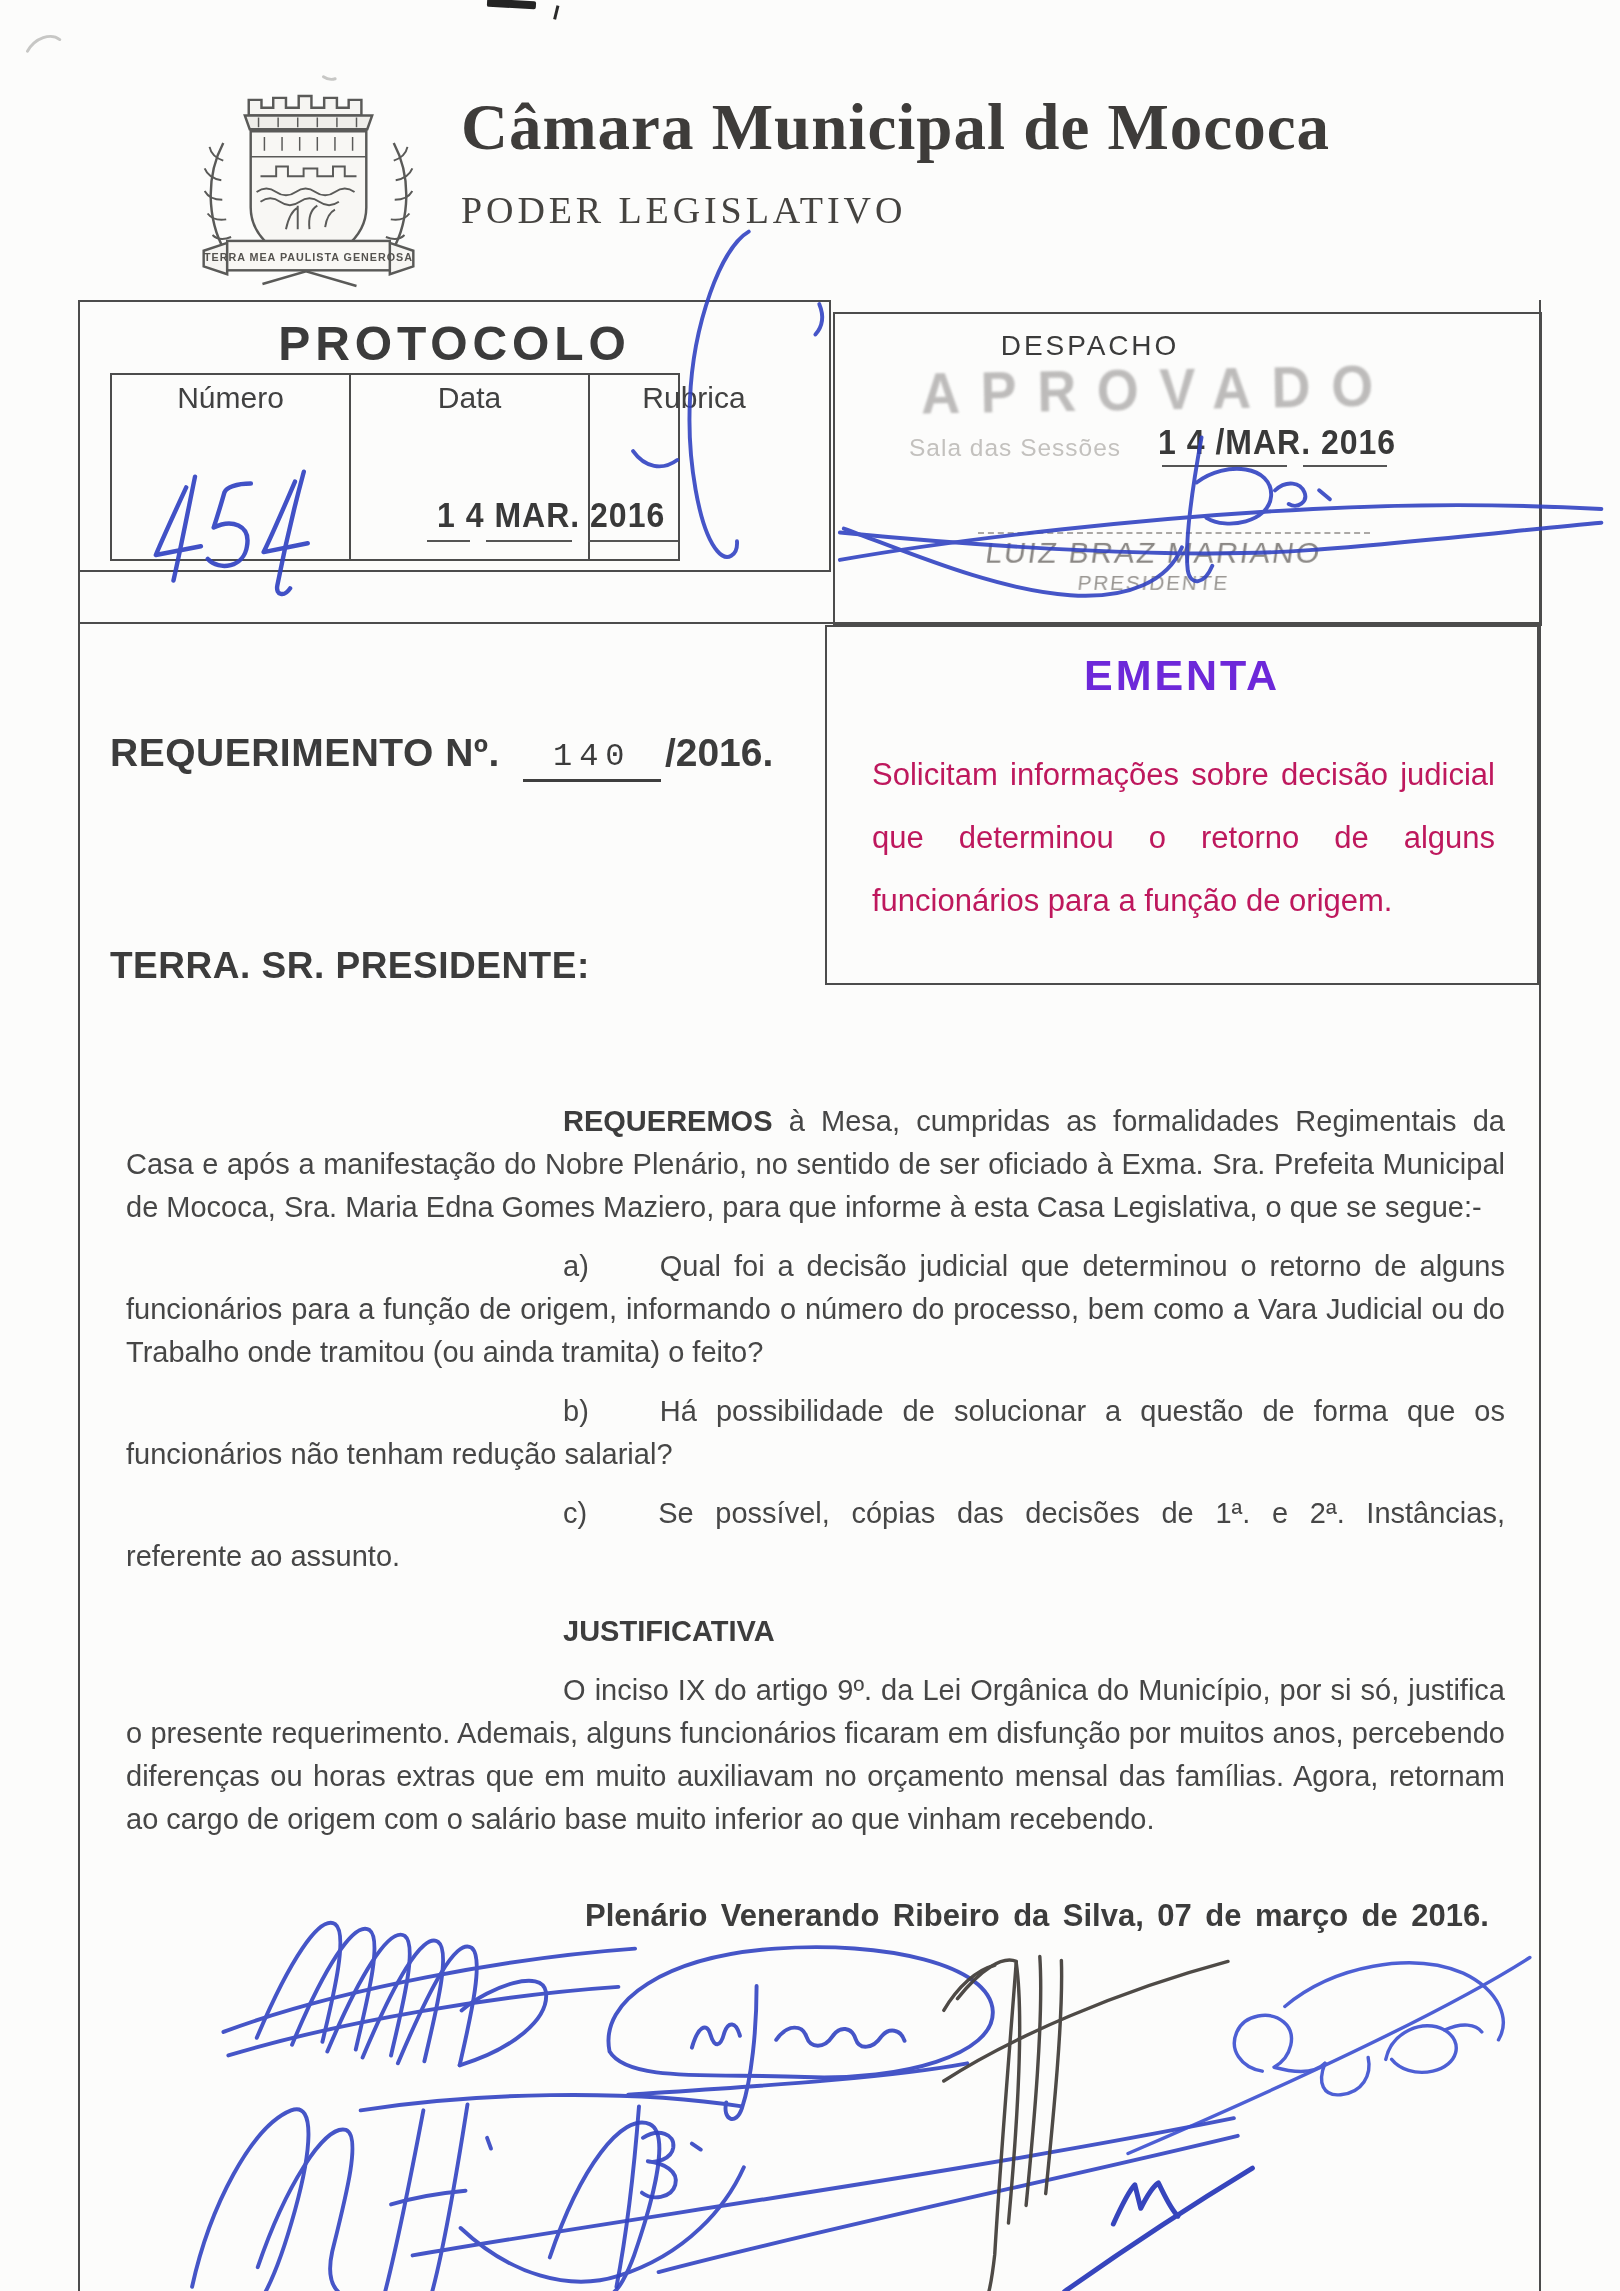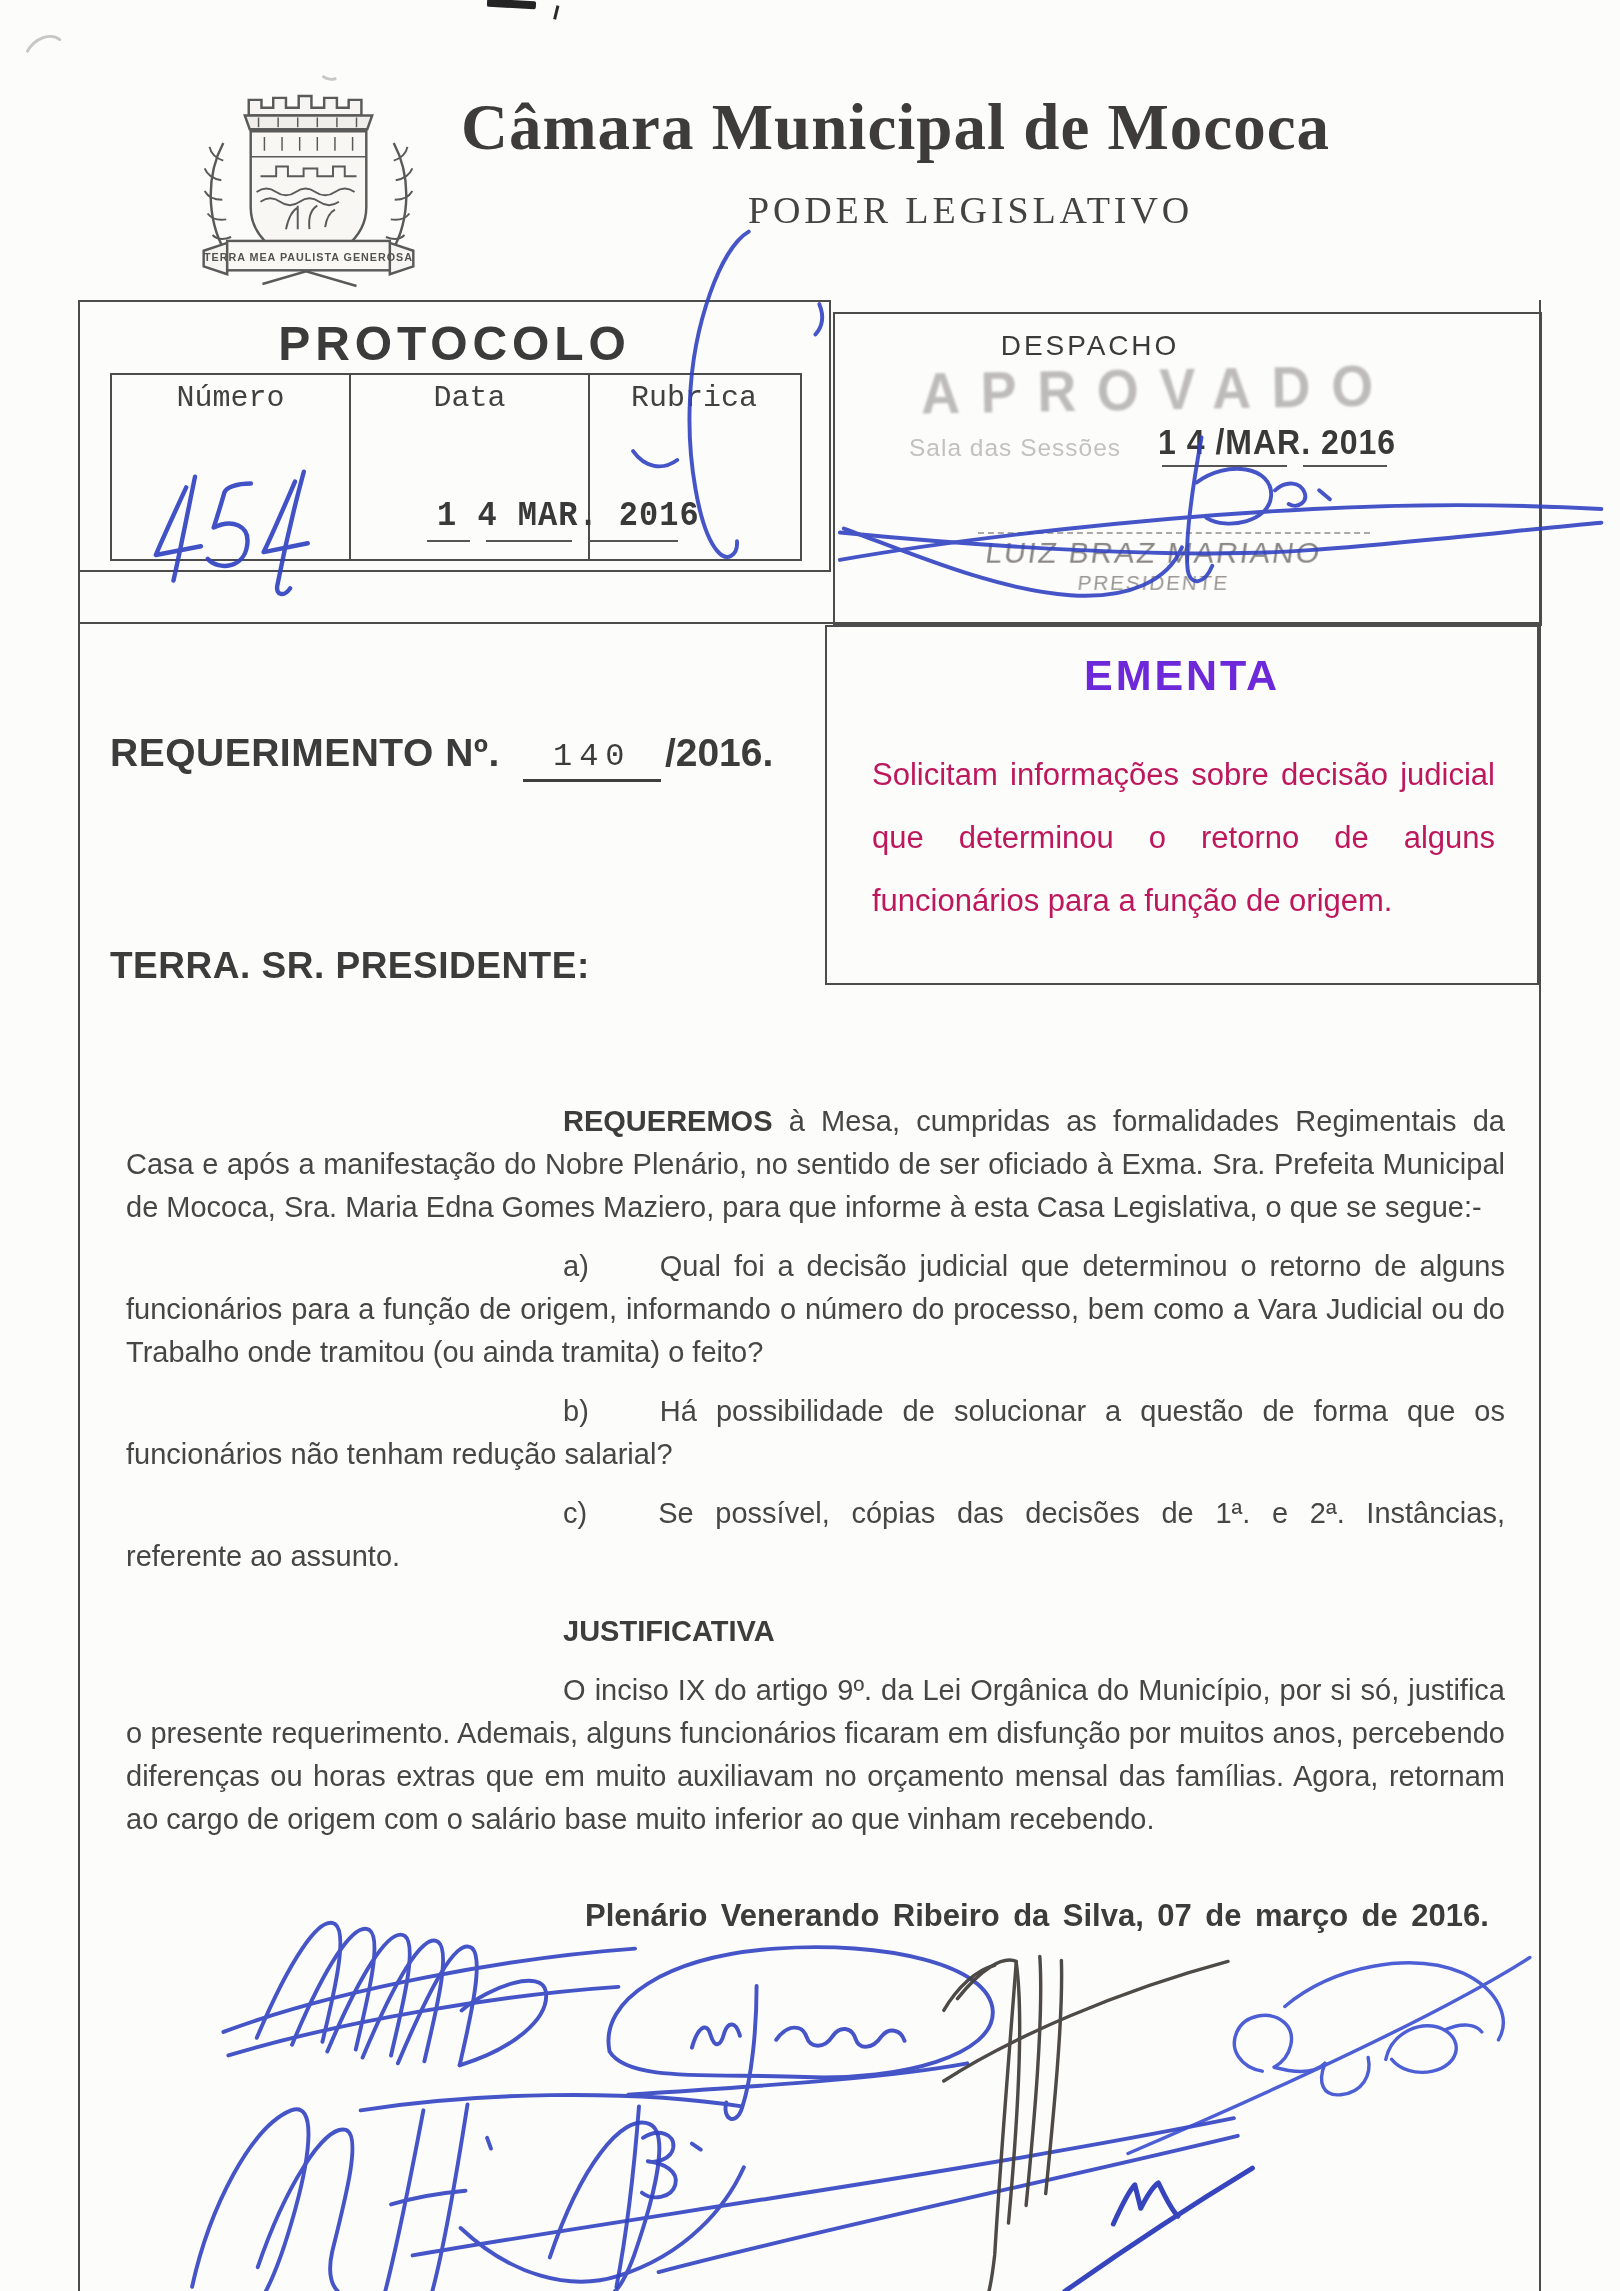--- a/index.html
+++ b/index.html
@@ -8,36 +8,36 @@
     background:#fcfcfb;overflow:hidden;
     font-family:"Liberation Sans",sans-serif;color:#454545;
   }
   
   .hdr-title{
     position:absolute;left:461px;top:90px;width:1019px;
     font-family:"Liberation Serif",serif;font-size:65px;font-weight:600;
     color:#3e3c3a;letter-spacing:1px;
   }
   .hdr-sub{
-    position:absolute;left:461px;top:188px;width:1019px;text-align:center;
+    position:absolute;left:461px;top:188px;width:1019px;text-align:left;
     font-family:"Liberation Serif",serif;font-size:38px;color:#454340;letter-spacing:3.9px;
   }
   .crest{position:absolute;left:188px;top:82px;}
   
   .box{position:absolute;box-sizing:border-box;border:2.9px solid #4c4c4c;background:transparent;}
   .main-frame{position:absolute;box-sizing:border-box;left:78px;top:300px;width:1463px;height:1992px;
     border-left:2.9px solid #4c4c4c;border-right:2.9px solid #4c4c4c;}
   .divider{position:absolute;left:78px;top:622px;width:1463px;height:0;border-top:2.9px solid #4c4c4c;}
   .protocolo-box{left:78px;top:300px;width:753px;height:272px;}
   .despacho-box{left:833px;top:312px;width:709px;height:314px;}
   .ementa-box{left:825px;top:625px;width:714px;height:360px;}
   .prot-title{position:absolute;left:0;top:13.7px;width:100%;text-align:center;
     font-size:48px;font-weight:700;color:#3b3b3b;letter-spacing:4.9px;}
-  .prot-table{position:absolute;box-sizing:border-box;left:30px;top:71px;width:692px;height:188px;
-    border:2.9px solid #4c4c4c;font-family:Liberation Mono, monospace;}
+  .prot-table{position:absolute;box-sizing:border-box;left:30px;top:71px;width:570px;height:188px;
+    border:2.9px solid #4c4c4c;}
   .prot-col{position:absolute;top:0;height:100%;box-sizing:border-box;}
   .col-a{left:0;width:239px;border-right:2.9px solid #4c4c4c;}
   .col-b{left:239px;width:239px;border-right:2.9px solid #4c4c4c;}
   .col-c{left:478px;width:208px;}
   .prot-head{position:absolute;left:0;top:5.9px;width:100%;text-align:center;font-size:30px;color:#414141;}
   .stamp-wrap{position:absolute;left:325px;top:120px;}
   .stamp-text{font-size:32px;font-weight:700;color:#393939;letter-spacing:1px;
     transform:scaleY(1.12);transform-origin:left top;white-space:nowrap;}
   .stamp-dashes{display:flex;gap:15.7px;margin-top:7.8px;margin-left:-9.8px;}
   .stamp-dashes span{display:block;height:0;border-bottom:2.9px solid #555;}

